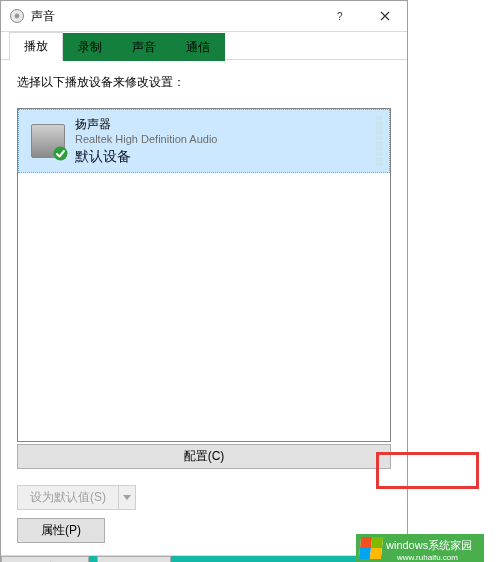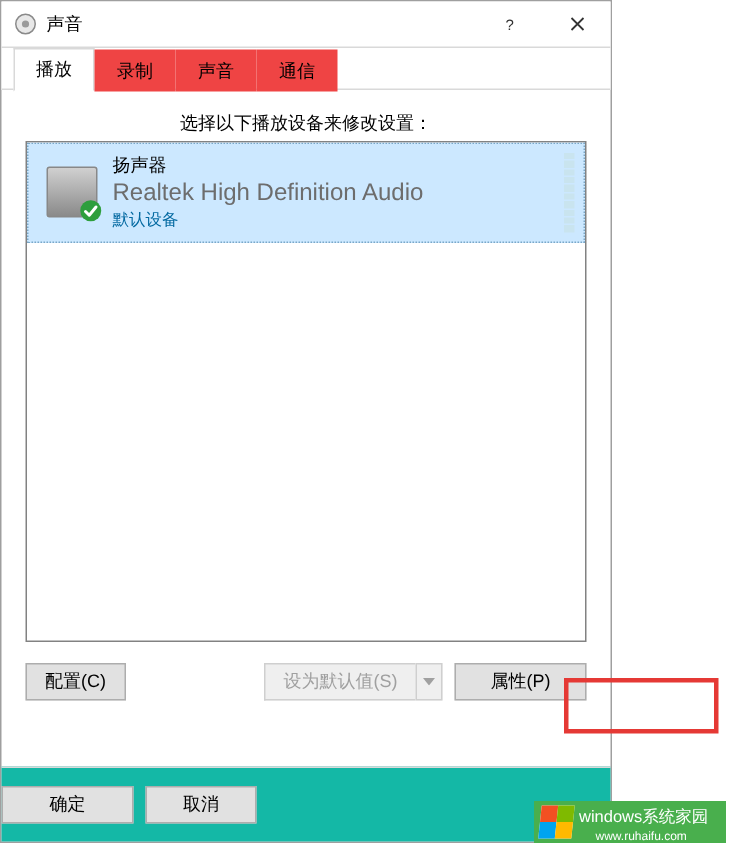--- a/index.html
+++ b/index.html
@@ -4,36 +4,36 @@
 <style>
   * { box-sizing: border-box; margin: 0; padding: 0; font-family: "Microsoft YaHei", "Segoe UI", Tahoma, sans-serif; }
   body { width: 500px; height: 562px; background: #fff; position: relative; overflow: hidden; }
   .window { width: 408px; height: 562px; border: 1px solid #9f9f9f; background: #fff; display: flex; flex-direction: column; }
   .titlebar { height: 31px; display: flex; align-items: center; border-bottom: 1px solid #d9d9d9; background: #fff; }
   .titlebar .app-icon { width: 16px; height: 16px; margin-left: 8px; margin-right: 6px; }
   .titlebar .title-text { font-size: 12px; color: #000; flex: 1; }
   .titlebar .btn { width: 45px; height: 30px; display: flex; align-items: center; justify-content: center; }
   .titlebar .btn svg { width: 10px; height: 10px; }
   .tabstrip { display: flex; align-items: center; padding: 0 8px 0 8px; margin-top: 0; height: 28px; border-bottom: 1px solid #d9d9d9; background: #fff; }
-  .tab { font-size: 12px; padding: 5px 14px 5px 14px; color: #000; border: 1px solid transparent; border-bottom: none; cursor: pointer; position: relative; top: 1px; background: #ef4444; }
+  .tab { font-size: 12px; padding: 5px 14px 5px 14px; color: #000; border: 1px solid transparent; border-bottom: none; cursor: pointer; position: relative; top: 1px; background: #15803d; }
   .tab.active { border: 1px solid #d9d9d9; border-bottom: 1px solid #fff; background: #fff; }
   .content { flex: 1; padding: 14px 16px 12px 16px; display: flex; flex-direction: column; }
-  .instruction { font-size: 12px; color: #000; margin-bottom: 3px; text-align: center; }
+  .instruction { font-size: 12px; color: #000; margin-bottom: 17px; }
   .device-list { border: 1px solid #828282; height: 334px; overflow: auto; background: #fff; }
   .device-item { display: flex; align-items: center; padding: 6px 12px; position: relative; }
   .device-item.selected { background: #cce8ff; border: 1px dotted #7aa7c7; }
   .device-icon { width: 34px; height: 34px; background: linear-gradient(#d0d0d0,#8a8a8a); border: 1px solid #888; border-radius: 2px; position: relative; margin-right: 10px; flex-shrink:0; }
   .device-icon .check { position: absolute; right: -4px; bottom: -4px; width: 15px; height: 15px; }
   .device-lines { display: flex; flex-direction: column; line-height: 1.35; }
   .device-name { font-size: 12px; color: #000; }
-  .device-driver { font-size: 16px; color: #6d6d6d; }
-  .device-status { font-size: 11px; color: #0369a1; }
+  .device-driver { font-size: 11px; color: #6d6d6d; }
+  .device-status { font-size: 14px; color: #0f172a; }
   .level-meter { position: absolute; right: 6px; top: 6px; bottom: 6px; width: 7px; display: flex; flex-direction: column-reverse; gap: 1px; }
   .level-meter .seg { flex: 1; background: #c9e4ef; }
-  .button-row { display: flex; margin-top: 14px; gap: 8px; }
+  .button-row { display: flex; margin-top: 2px; gap: 8px; flex-direction: column; }
   .button-row .spacer { flex: 1; }
   .btn-std { height: 25px; font-size: 12px; background: #e1e1e1; border: 1px solid #adadad; color: #000; padding: 0 12px; cursor: pointer; }
   .btn-std:disabled { color: #a0a0a0; background: #efefef; border-color: #cfcfcf; cursor: default; }
   .btn-split { display: inline-flex; }
   .btn-split .main { border-right: none; }
   .btn-split .arrow { width: 18px; padding: 0; display: flex; align-items: center; justify-content: center; }
   .highlight-red { position: absolute; border: 3px solid #e53935; }
   .footer { height: 50px; border-top: 1px solid #d9d9d9; background: #14b8a6; display: flex; align-items: center; justify-content: flex-start; padding-right: 12px; gap: 8px; }
   .footer .btn-std { width: 88px; background:#e1e1e1; }
   .footer .btn-std.cancel { width: auto; min-width: 74px; }

